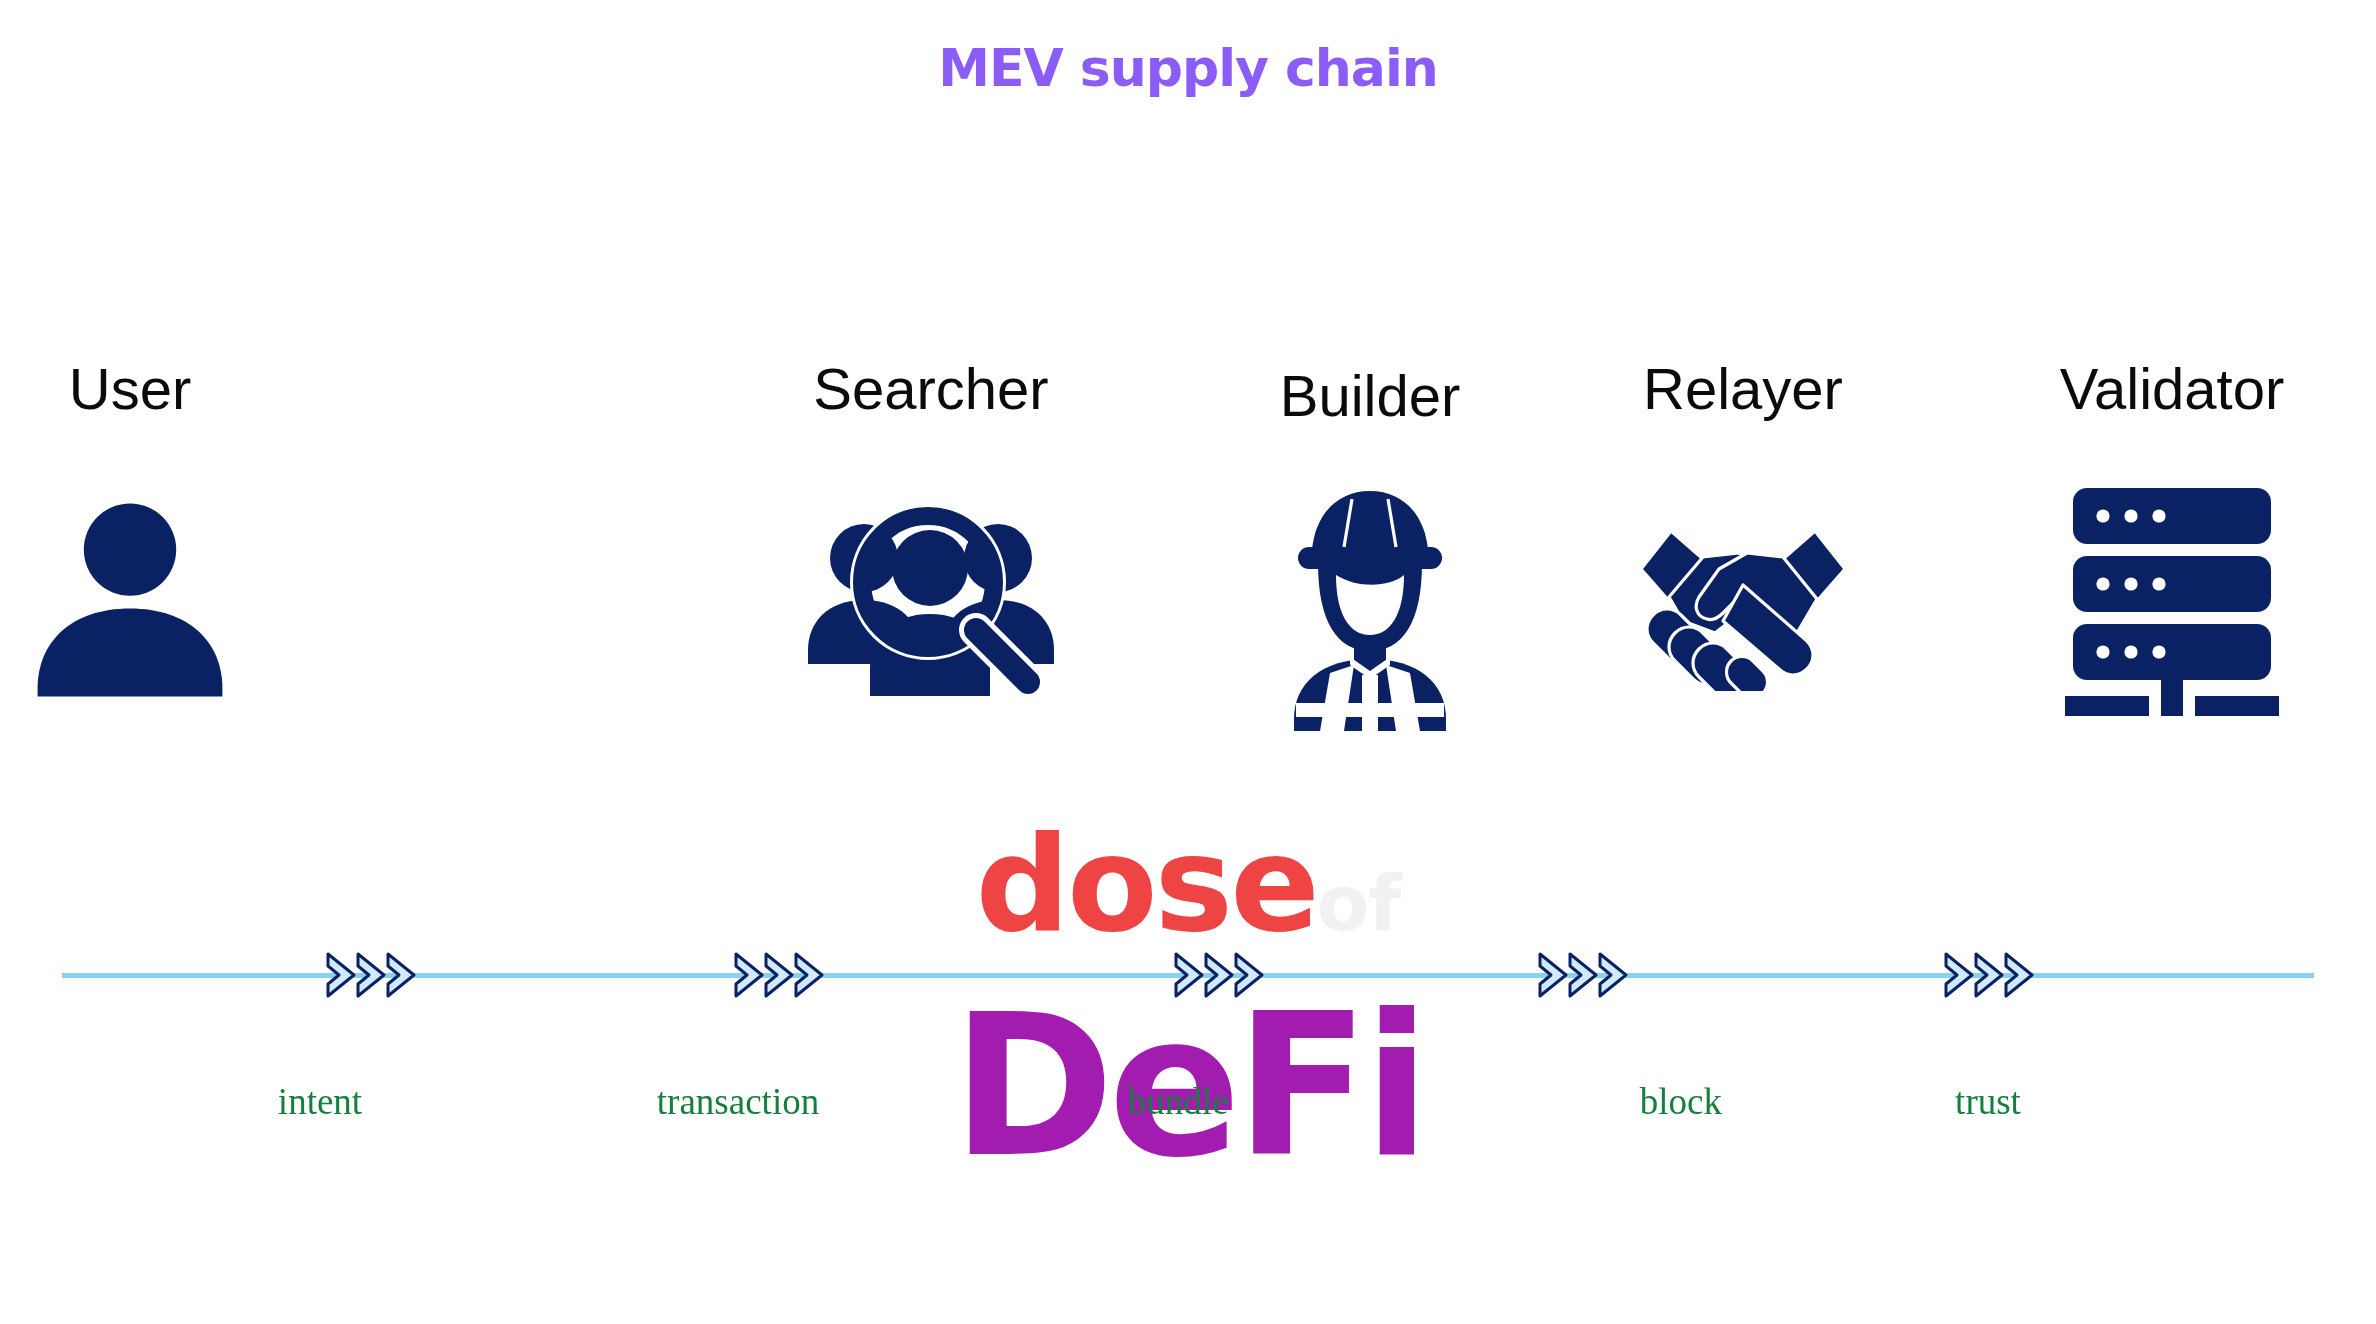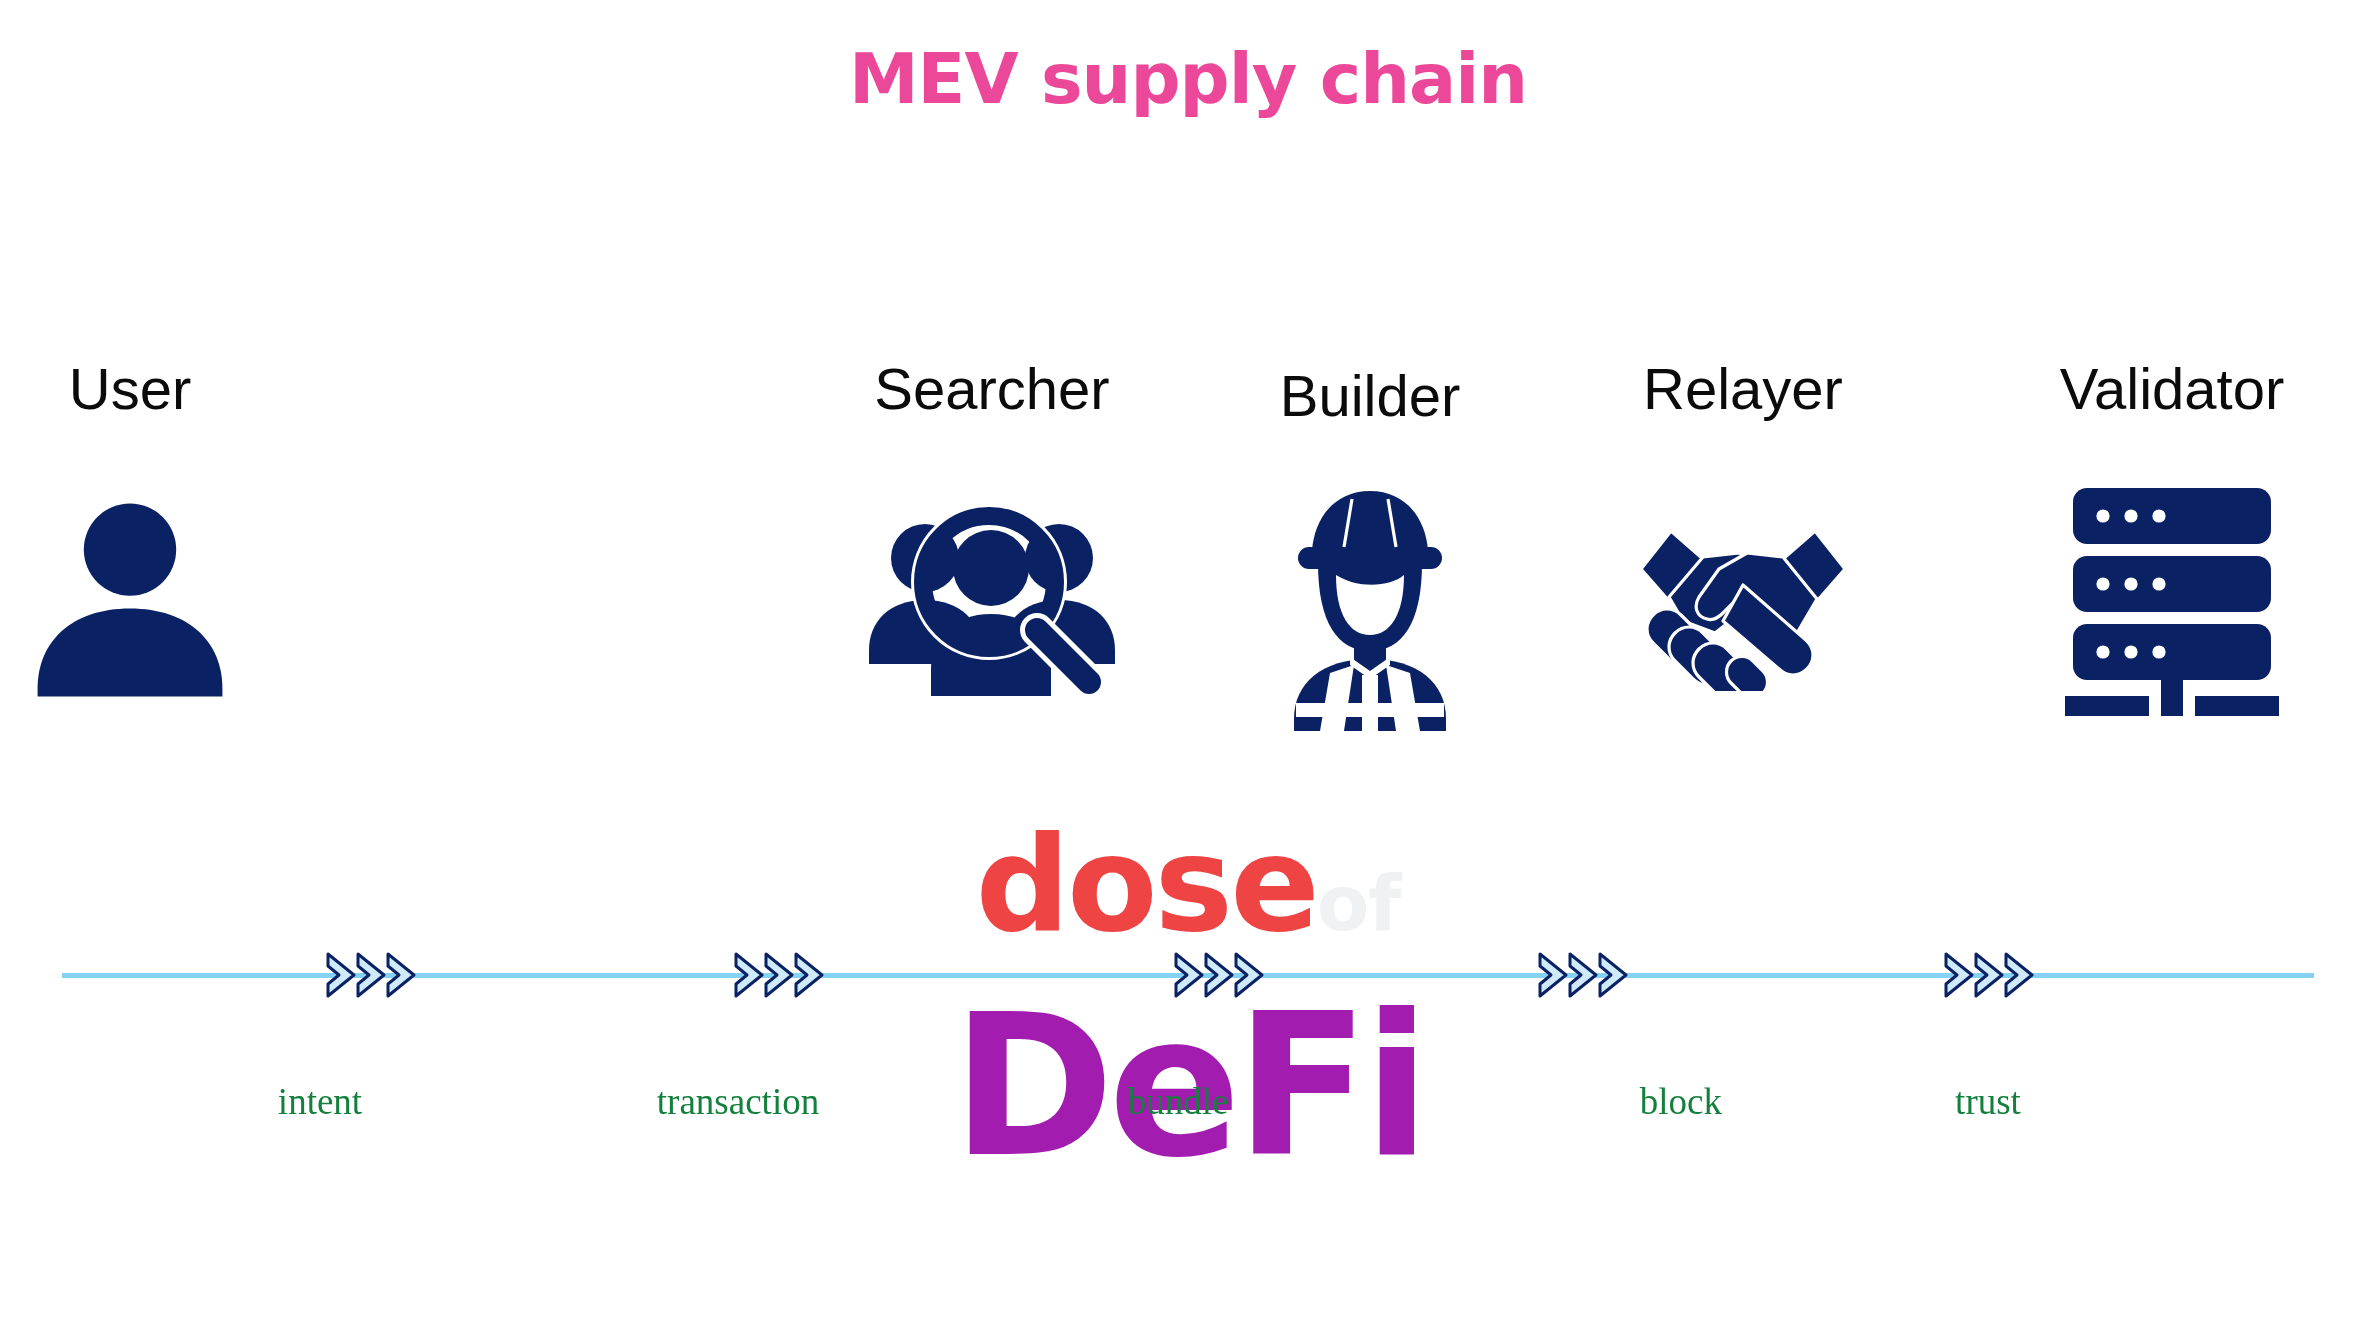--- a/index.html
+++ b/index.html
@@ -18,23 +18,23 @@
 
   
   .title {
     position: absolute;
     top: 38px;
     left: 0;
     width: 100%;
     text-align: center;
     font-family: "DejaVu Sans", sans-serif;
     font-weight: 700;
-    font-size: 70px;
+    font-size: 52px;
     letter-spacing: -1px;
-    color: #ec4899;
+    color: #8b5cf6;
     white-space: nowrap;
   }
 
   
   .watermark {
     position: absolute;
     left: 0;
     width: 100%;
     text-align: center;
     font-family: "DejaVu Sans", sans-serif;
@@ -165,21 +165,21 @@
     <svg width="120" height="62" viewBox="0 0 120 62" aria-hidden="true">
       <g fill="#cfeafb" stroke="#0a2263" stroke-width="3" stroke-linejoin="round">
         <path d="M18 10 L44 31 L18 52 L18 40 L29 31 L18 22 Z"></path>
         <path d="M48 10 L74 31 L48 52 L48 40 L59 31 L48 22 Z"></path>
         <path d="M78 10 L104 31 L78 52 L78 40 L89 31 L78 22 Z"></path>
       </g>
     </svg>
   </div>
   <div class="edge-label" style="left:568px;">transaction</div>
 
-  <div class="node" style="left:842px;">
+  <div class="node" style="left:781px;">
     <div class="node-label">Searcher</div>
     <div class="node-icon">
       <svg width="254" height="204" viewBox="0 0 127 102" aria-hidden="true">
         <g fill="#0a2263">
 
           <circle cx="30" cy="30" r="17"></circle>
           <path d="M30 51 C12 51 2 62 2 76 L2 83 L58 83 L58 76 C58 62 48 51 30 51 Z"></path>
 
           <circle cx="97" cy="30" r="17"></circle>
           <path d="M97 51 C79 51 69 62 69 76 L69 83 L125 83 L125 76 C125 62 115 51 97 51 Z"></path>

